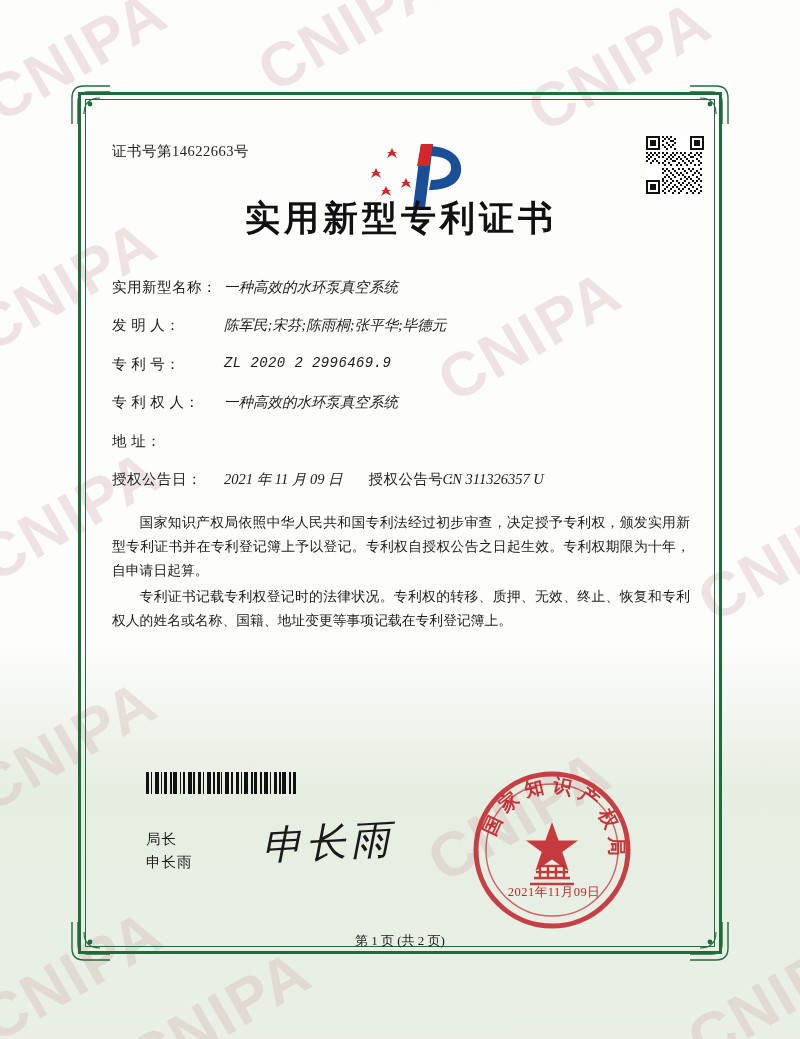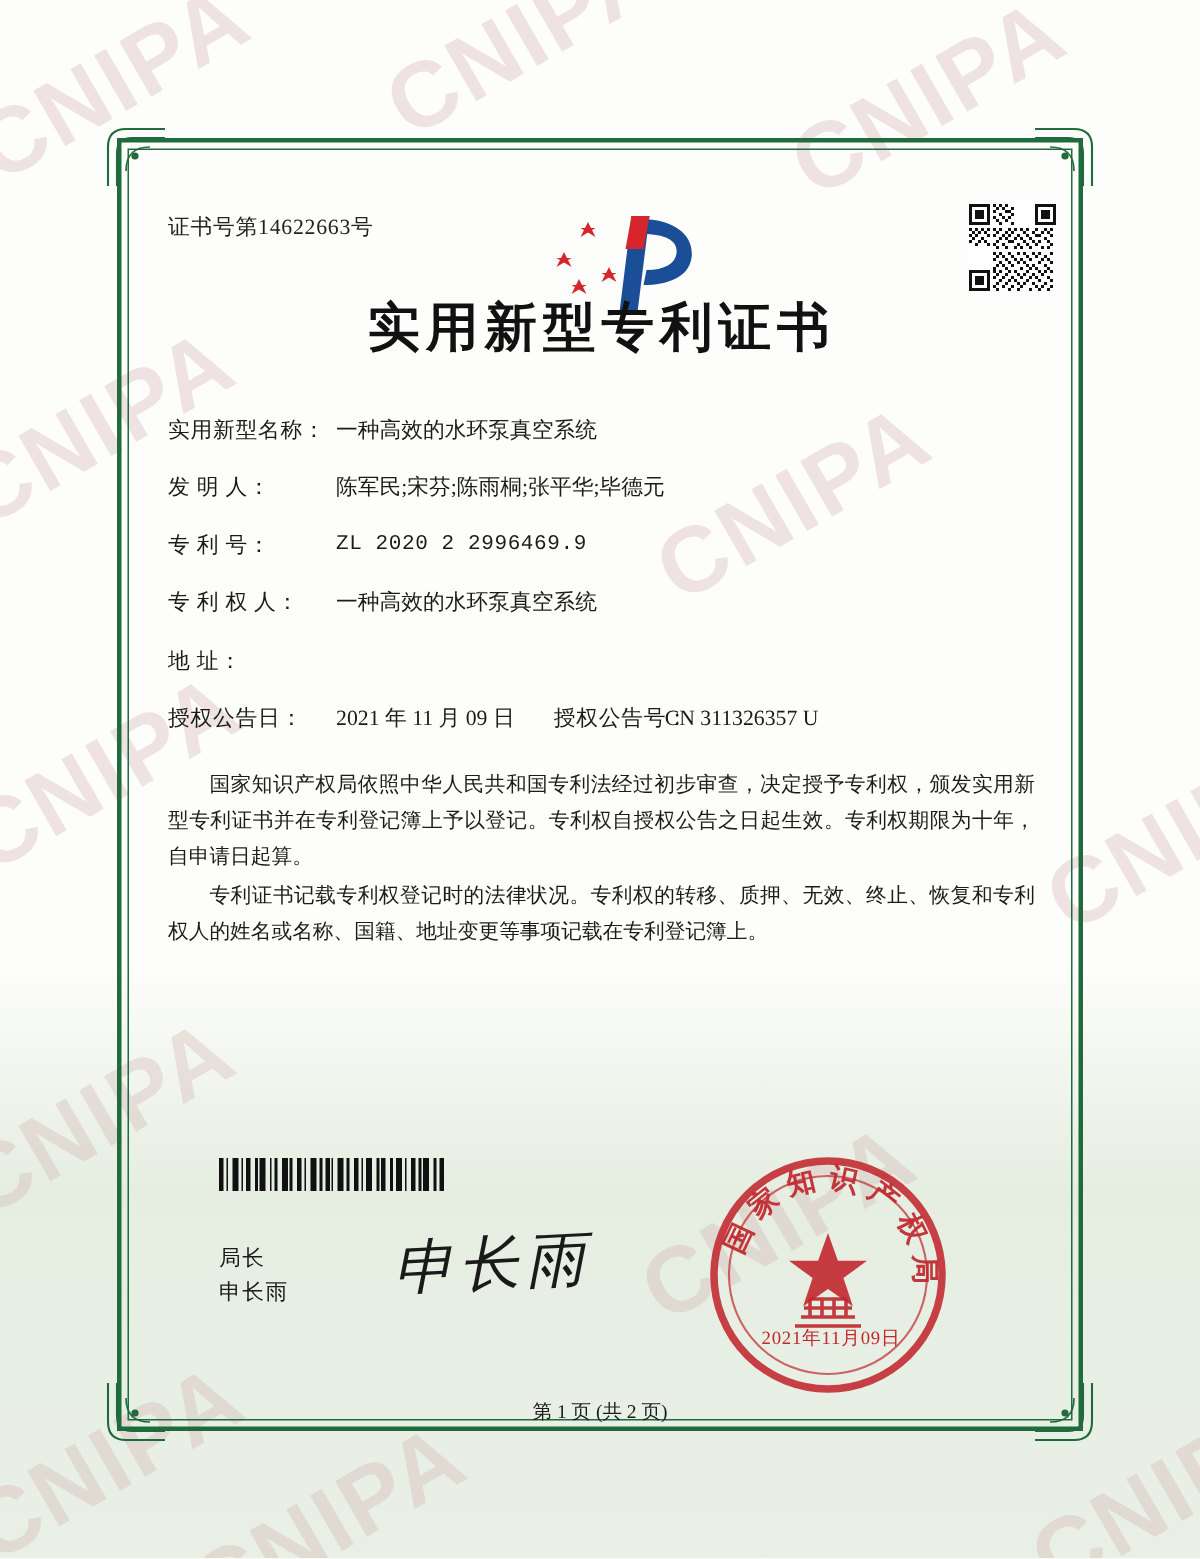--- a/index.html
+++ b/index.html
@@ -119,21 +119,21 @@
     display: flex;
     align-items: center;
     margin-bottom: 16px;
   }
   .row .lbl {
     width: 112px;
     flex: 0 0 112px;
     white-space: nowrap;
     letter-spacing: 0.5px;
   }
-  .row .val { flex: 1; }
+  .row .val { flex: 1; font-style: italic; }
   .row .val.mono { font-family: "Liberation Mono", "DejaVu Sans Mono", monospace; font-size: 14px; letter-spacing: 0.4px; }
 
   .grant-row { display: flex; }
   .grant-row .seg { display: flex; }
   .grant-row .seg .lbl { width: 112px; flex: 0 0 112px; }
   .grant-row .seg2 .lbl { width: 100px; flex: 0 0 100px; padding-left: 26px; }
 
   .para {
     margin-top: 20px;
     font-size: 13.8px;

